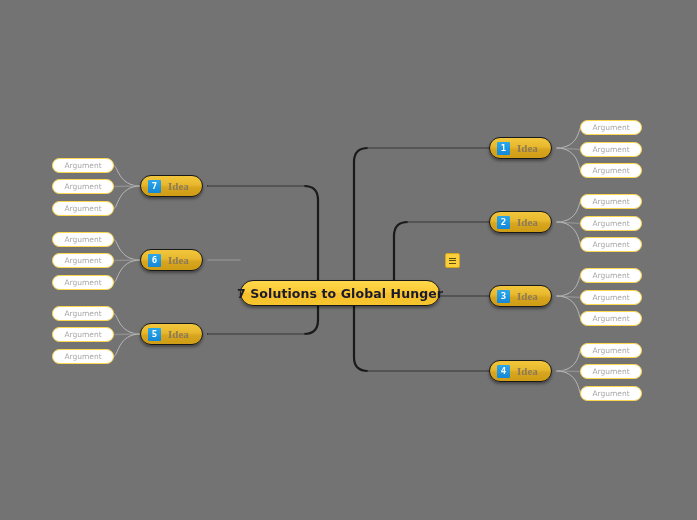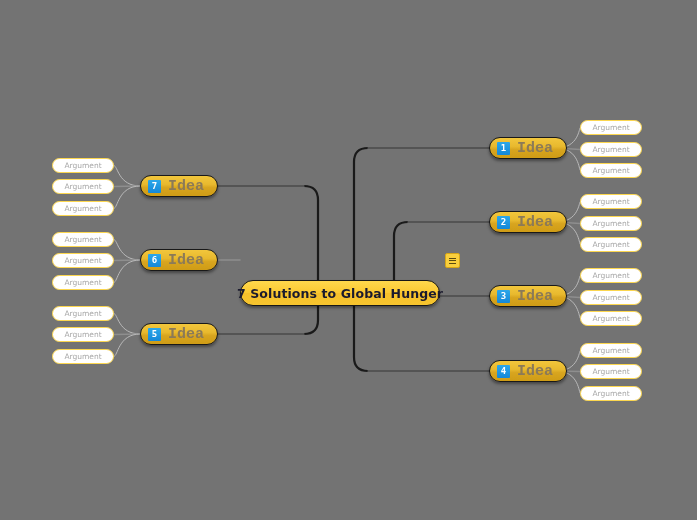--- a/index.html
+++ b/index.html
@@ -98,23 +98,23 @@
     background: linear-gradient(to bottom, #2ba7ea 0%, #1488d8 100%);
     color: #ffffff;
     font-size: 9px;
     font-weight: bold;
     font-family: "DejaVu Sans Mono", monospace;
     line-height: 1;
     margin-right: 7px;
     flex: 0 0 auto;
   }
   .idea-label {
-    font-size: 15px;
+    font-size: 11px;
     font-weight: bold;
-    font-family: Liberation Mono, monospace;
+    font-family: Liberation Serif, serif;
     color: #8b7a58;
   }
 
   
   .argument-node {
     position: absolute;
     box-sizing: border-box;
     display: flex;
     align-items: center;
     justify-content: center;

